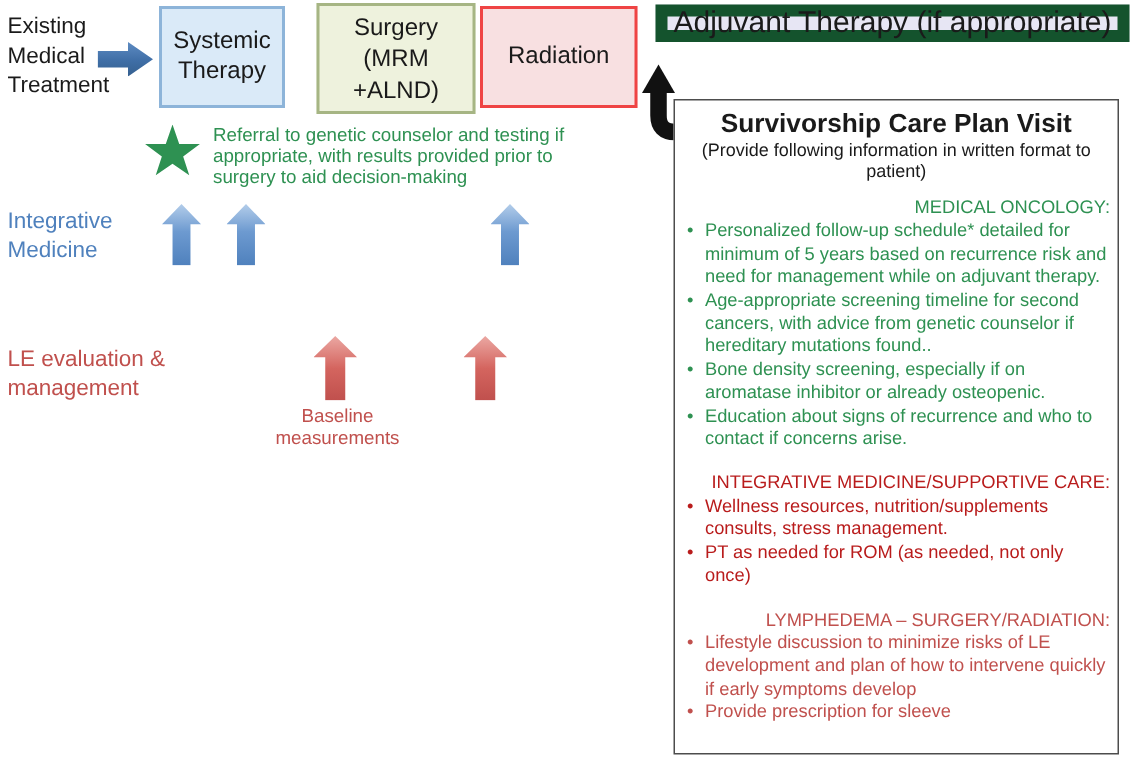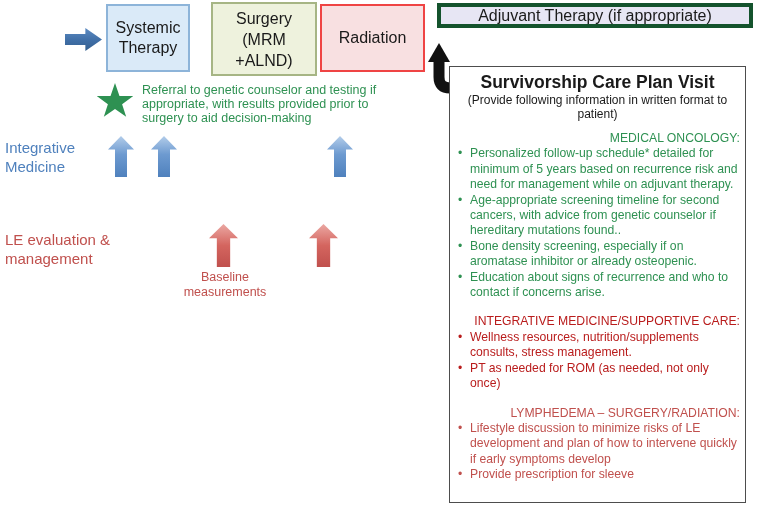--- a/index.html
+++ b/index.html
@@ -15,21 +15,21 @@
   .integrative-label{left:5px;top:138px;width:110px;font-size:15px;line-height:19px;color:#4f81bd;}
   .le-label{left:5px;top:230px;width:130px;font-size:15px;line-height:19px;color:#c0504d;}
   .baseline-label{left:166px;top:270px;width:118px;font-size:12.5px;line-height:14.5px;color:#c0504d;text-align:center;}
 
   
   .flow-box{display:flex;align-items:center;justify-content:center;text-align:center;
     box-sizing:border-box;color:#1a1a1a;}
   .box-systemic{left:106px;top:4px;width:84px;height:68px;background:#daeaf8;border:2px solid #8db4d9;font-size:16px;line-height:20px;}
   .box-surgery{left:211px;top:2px;width:106px;height:74px;background:#eef2dd;border:2px solid #a6b584;font-size:16px;line-height:21px;}
   .box-radiation{left:320px;top:4px;width:105px;height:68px;background:#f8e0e1;border:2px solid #ef4444;font-size:16px;}
-  .box-adjuvant{left:437px;top:3px;width:316px;height:25px;background:#e7e6f4;border:4px solid #14532d;font-size:16px;}
+  .box-adjuvant{left:437px;top:3px;width:316px;height:25px;background:#e7e6f4;border:8px solid #14532d;font-size:20px;}
 
   
   .right-arrow{left:65px;top:28px;width:37px;height:23px;
     clip-path:polygon(0 26%,55% 26%,55% 0,100% 50%,55% 100%,55% 74%,0 74%);
     background:linear-gradient(180deg,#5d8bc2 0%,#3f6ea6 55%,#35608f 100%);}
   .up-arrow{clip-path:polygon(50% 0,100% 33%,73% 33%,73% 100%,27% 100%,27% 33%,0 33%);}
   .up-blue{width:26px;height:41px;top:136px;background:linear-gradient(180deg,#b3cdea 0%,#6d9ad0 45%,#4f81bd 100%);}
   .ub1{left:108px;} .ub2{left:151px;} .ub3{left:327px;}
   .up-red{width:29px;height:43px;top:224px;background:linear-gradient(180deg,#eba8a3 0%,#d4655f 50%,#c0504d 100%);}
   .ur1{left:209px;} .ur2{left:309px;}
@@ -50,20 +50,23 @@
   .cp-heading{font-size:12.2px;line-height:15.4px;text-align:right;}
   .bullet-row{display:flex;}
   .dot{width:15px;flex:0 0 15px;text-align:left;padding-left:3px;box-sizing:border-box;}
   .btxt{flex:1;}
 </style>
 </head>
 <body>
 
 <div id="canvas">
 
+  <div class="abs existing-label preline">Existing
+Medical
+Treatment</div>
   <div class="abs right-arrow"></div>
 
   <div class="abs flow-box box-systemic preline">Systemic
 Therapy</div>
   <div class="abs flow-box box-surgery preline">Surgery
 (MRM
 +ALND)</div>
   <div class="abs flow-box box-radiation">Radiation</div>
   <div class="abs flow-box box-adjuvant">Adjuvant Therapy (if appropriate)</div>
 

